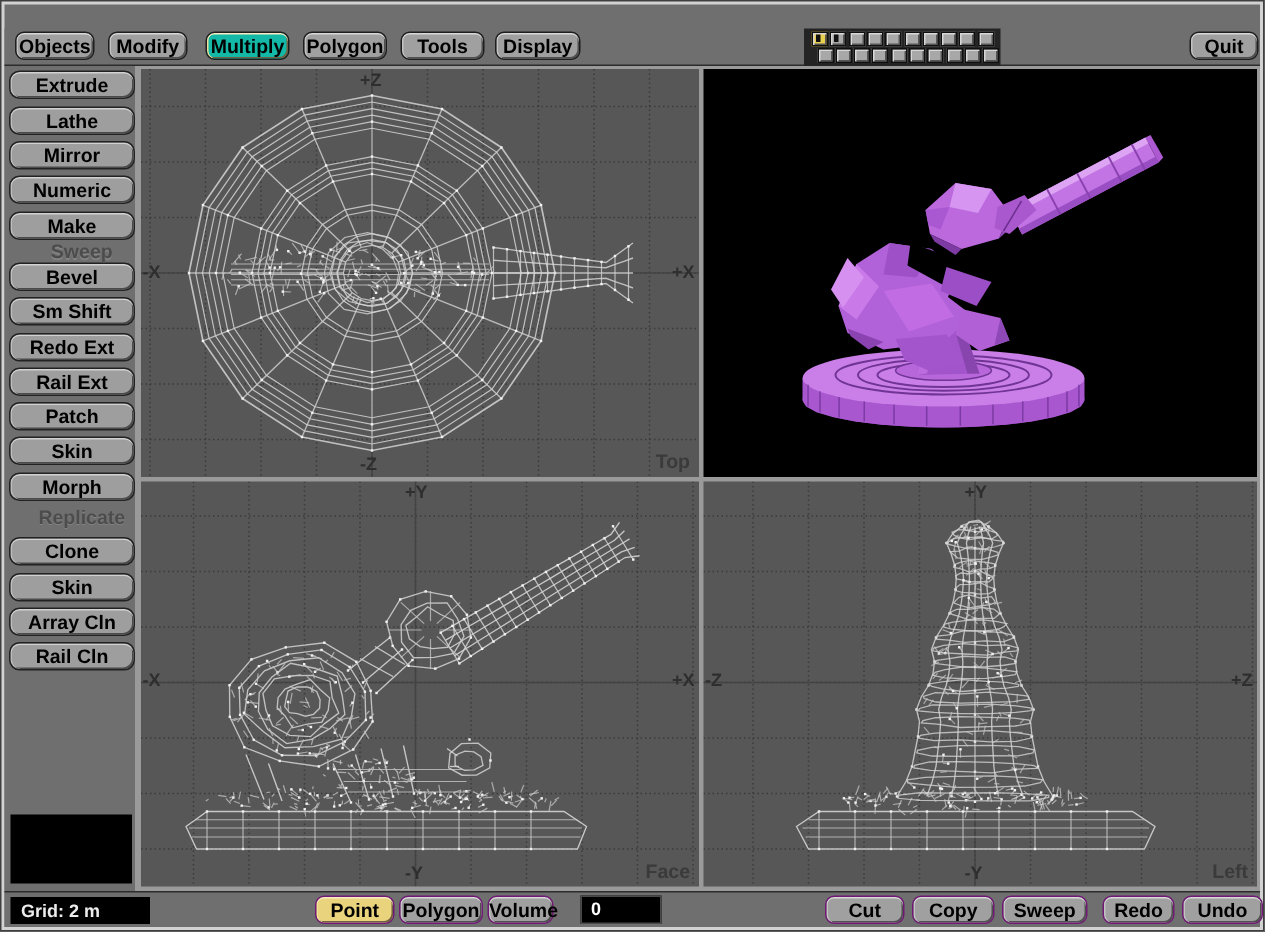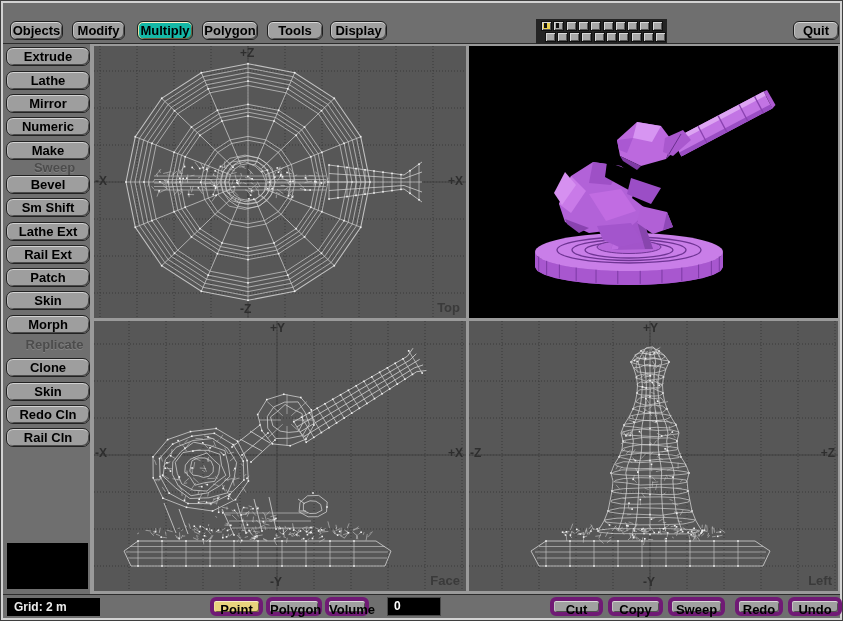--- a/index.html
+++ b/index.html
@@ -43,21 +43,21 @@
   #vp-prev{left:379px;top:2px;  width:369px;height:272px;background:#000;}
   #vp-face{left:4px;  top:277px;width:372px;height:270px;}
   #vp-left{left:379px;top:277px;width:369px;height:270px;}
   .vp svg{position:absolute;left:0;top:0;}
   .axis-label{position:absolute;color:#2e2e2e;font-weight:bold;font-size:12px;line-height:12px;}
   .vp-name{position:absolute;right:6px;bottom:3px;color:#3a3a3a;font-weight:bold;font-size:13px;}
   
   .statusbar{position:absolute;left:3px;top:594px;width:837px;height:24px;background:#6f6f6f;border-top:1px solid #2c2c2c;}
   .sb-field{position:absolute;left:4px;top:3px;width:93px;height:18px;background:#000;color:#ececec;font-weight:bold;
     font-size:12px;line-height:18px;padding-left:7px;}
-  .sb-btn{position:absolute;top:2px;height:19px;border-radius:6px;background:#a0a0a0;border:4px solid #701a75;
+  .sb-btn{position:absolute;top:2px;height:19px;border-radius:6px;background:#a0a0a0;border:1px solid #701a75;
     box-shadow:inset 0 1px 0 #d8d8d8, inset 1px 0 0 #c2c2c2, inset -1px -1px 0 #505050;
     color:#000;font-weight:bold;font-size:13px;text-align:center;line-height:17px;cursor:default;}
   .sb-btn.active{background:#e9d37d;box-shadow:inset 0 1px 0 #f7ecc4, inset 1px 0 0 #eedf9c, inset -1px -1px 0 #6e6040;}
   .sb-counter{position:absolute;left:384px;top:2px;width:54px;height:19px;background:#000;border:1px solid #4a4a4a;
     color:#fff;font-weight:bold;font-size:12px;line-height:17px;padding-left:6px;}
 </style>
 </head>
 <body>
 
 <div class="window">
@@ -101,29 +101,29 @@
 
   <div class="toolbar">
     <div class="tb-btn" style="top:3px">Extrude</div>
     <div class="tb-btn" style="top:27px">Lathe</div>
     <div class="tb-btn" style="top:50px">Mirror</div>
     <div class="tb-btn" style="top:73px">Numeric</div>
     <div class="tb-btn" style="top:97px">Make</div>
     <div class="tb-label" style="top:116px">Sweep</div>
     <div class="tb-btn" style="top:131px">Bevel</div>
     <div class="tb-btn" style="top:154px">Sm Shift</div>
-    <div class="tb-btn" style="top:178px">Lathe Ext</div>
+    <div class="tb-btn" style="top:178px">Redo Ext</div>
     <div class="tb-btn" style="top:201px">Rail Ext</div>
     <div class="tb-btn" style="top:224px">Patch</div>
     <div class="tb-btn" style="top:247px">Skin</div>
     <div class="tb-btn" style="top:271px">Morph</div>
     <div class="tb-label" style="top:293px">Replicate</div>
     <div class="tb-btn" style="top:314px">Clone</div>
     <div class="tb-btn" style="top:338px">Skin</div>
-    <div class="tb-btn" style="top:361px">Redo Cln</div>
+    <div class="tb-btn" style="top:361px">Array Cln</div>
     <div class="tb-btn" style="top:384px">Rail Cln</div>
     <div class="tb-preview"></div>
   </div>
 
   <div class="viewgrid">
 
     <div class="vp" id="vp-top">
       <svg id="svg-top" width="372" height="272">
           <line x1="6" y1="0" x2="6" y2="272" stroke="#3b3b3b" stroke-width="1" stroke-dasharray="1 2"></line>
           <line x1="43" y1="0" x2="43" y2="272" stroke="#3b3b3b" stroke-width="1" stroke-dasharray="1 2"></line>

